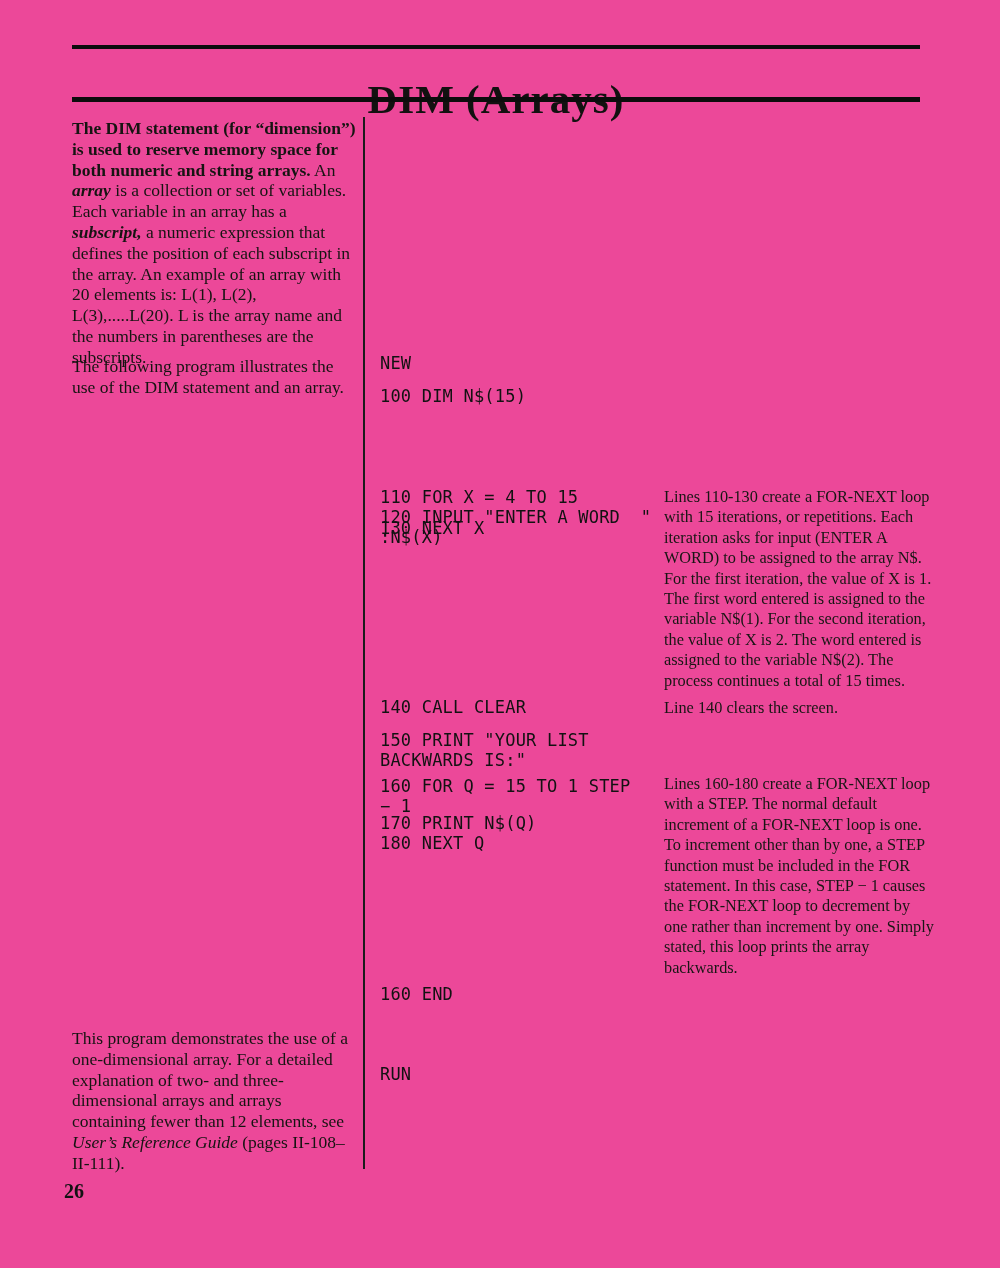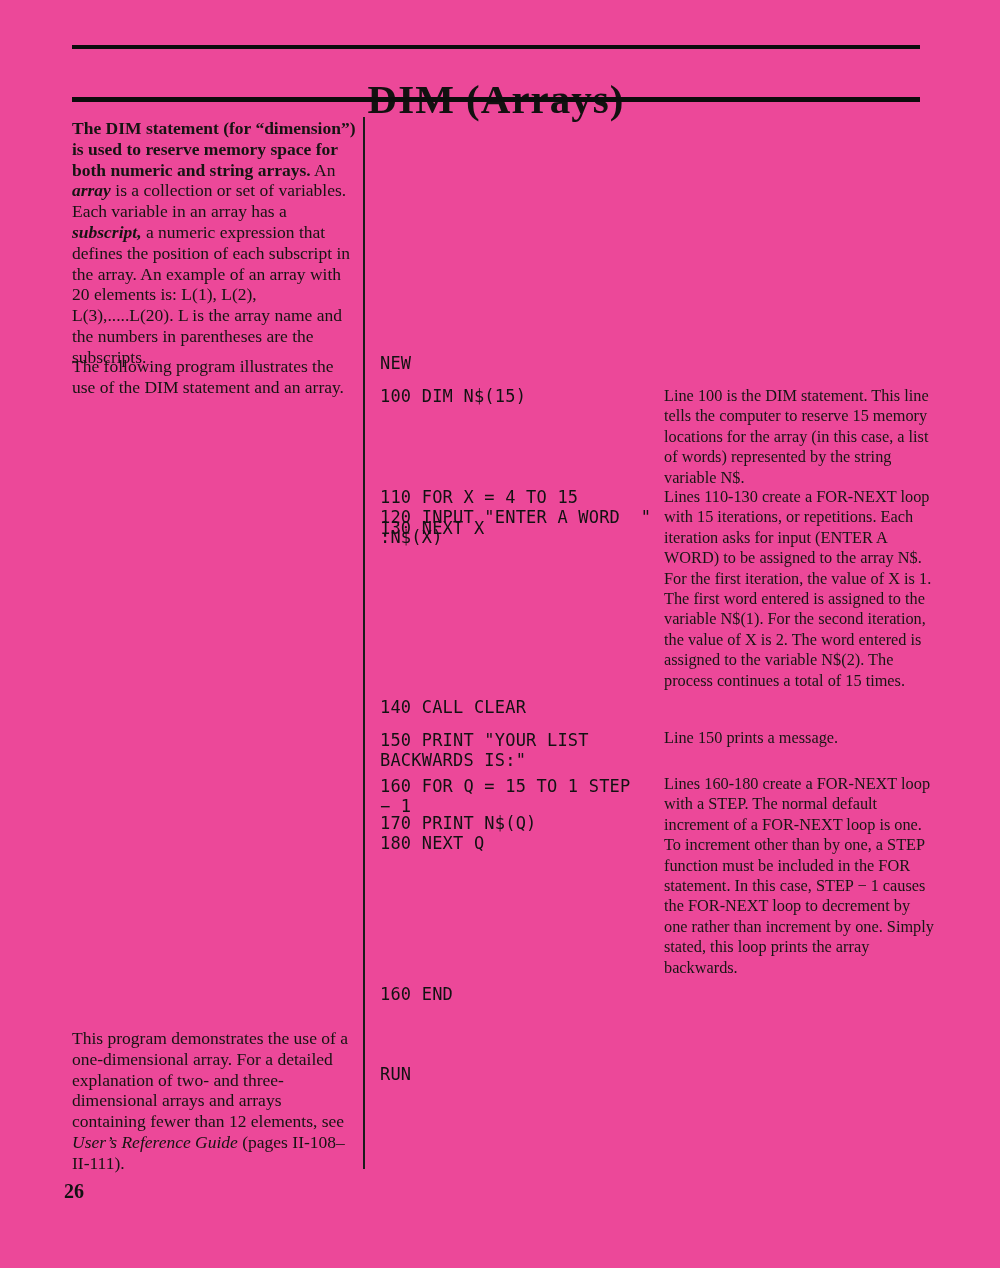--- a/index.html
+++ b/index.html
@@ -110,20 +110,19 @@
   <div class="code" style="top:697px">140 CALL CLEAR</div>
   <div class="code" style="top:730px">150 PRINT "YOUR LIST</div>
   <div class="code" style="top:750px">BACKWARDS IS:"</div>
   <div class="code" style="top:776px">160 FOR Q = 15 TO 1 STEP</div>
   <div class="code" style="top:796px">− 1</div>
   <div class="code" style="top:813px">170 PRINT N$(Q)</div>
   <div class="code" style="top:833px">180 NEXT Q</div>
   <div class="code" style="top:984px">160 END</div>
   <div class="code" style="top:1064px">RUN</div>
 
-  <div class="expl" style="top:386px">Line 100 is the DIM statement. This line tells the computer to reserve 15 memory locations for the array (in this case, a list of words) represented by the string variable N$.</div>
   <div class="expl" style="top:487px">Lines 110-130 create a FOR-NEXT loop with 15 iterations, or repetitions. Each iteration asks for input (ENTER A WORD) to be assigned to the array N$. For the first iteration, the value of X is 1. The first word entered is assigned to the variable N$(1). For the second iteration, the value of X is 2. The word entered is assigned to the variable N$(2). The process continues a total of 15 times.</div>
-  <div class="expl" style="top:728px">Line 150 prints a message.</div>
+  <div class="expl" style="top:698px">Line 140 clears the screen.</div>
   <div class="expl" style="top:774px">Lines 160-180 create a FOR-NEXT loop with a STEP. The normal default increment of a FOR-NEXT loop is one. To increment other than by one, a STEP function must be included in the FOR statement. In this case, STEP − 1 causes the FOR-NEXT loop to decrement by one rather than increment by one. Simply stated, this loop prints the array backwards.</div>
 
   <div class="page-number">26</div>
 
 </div>
 
 </body></html>

